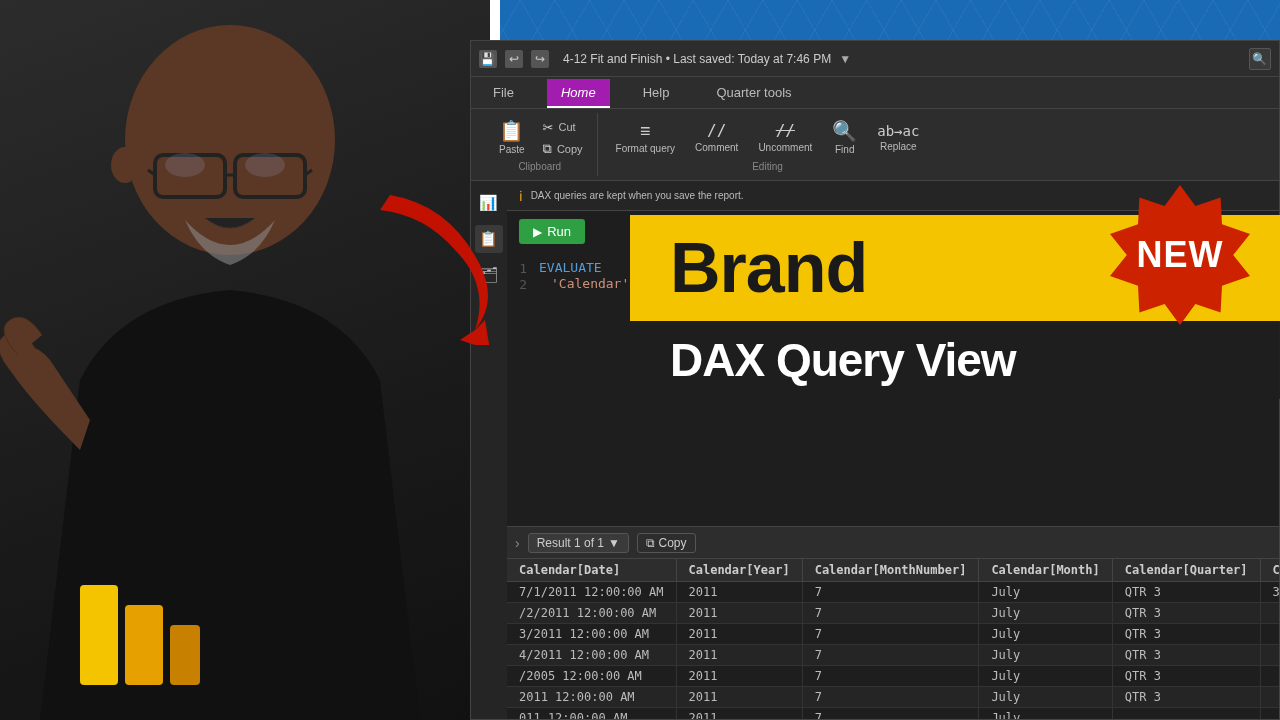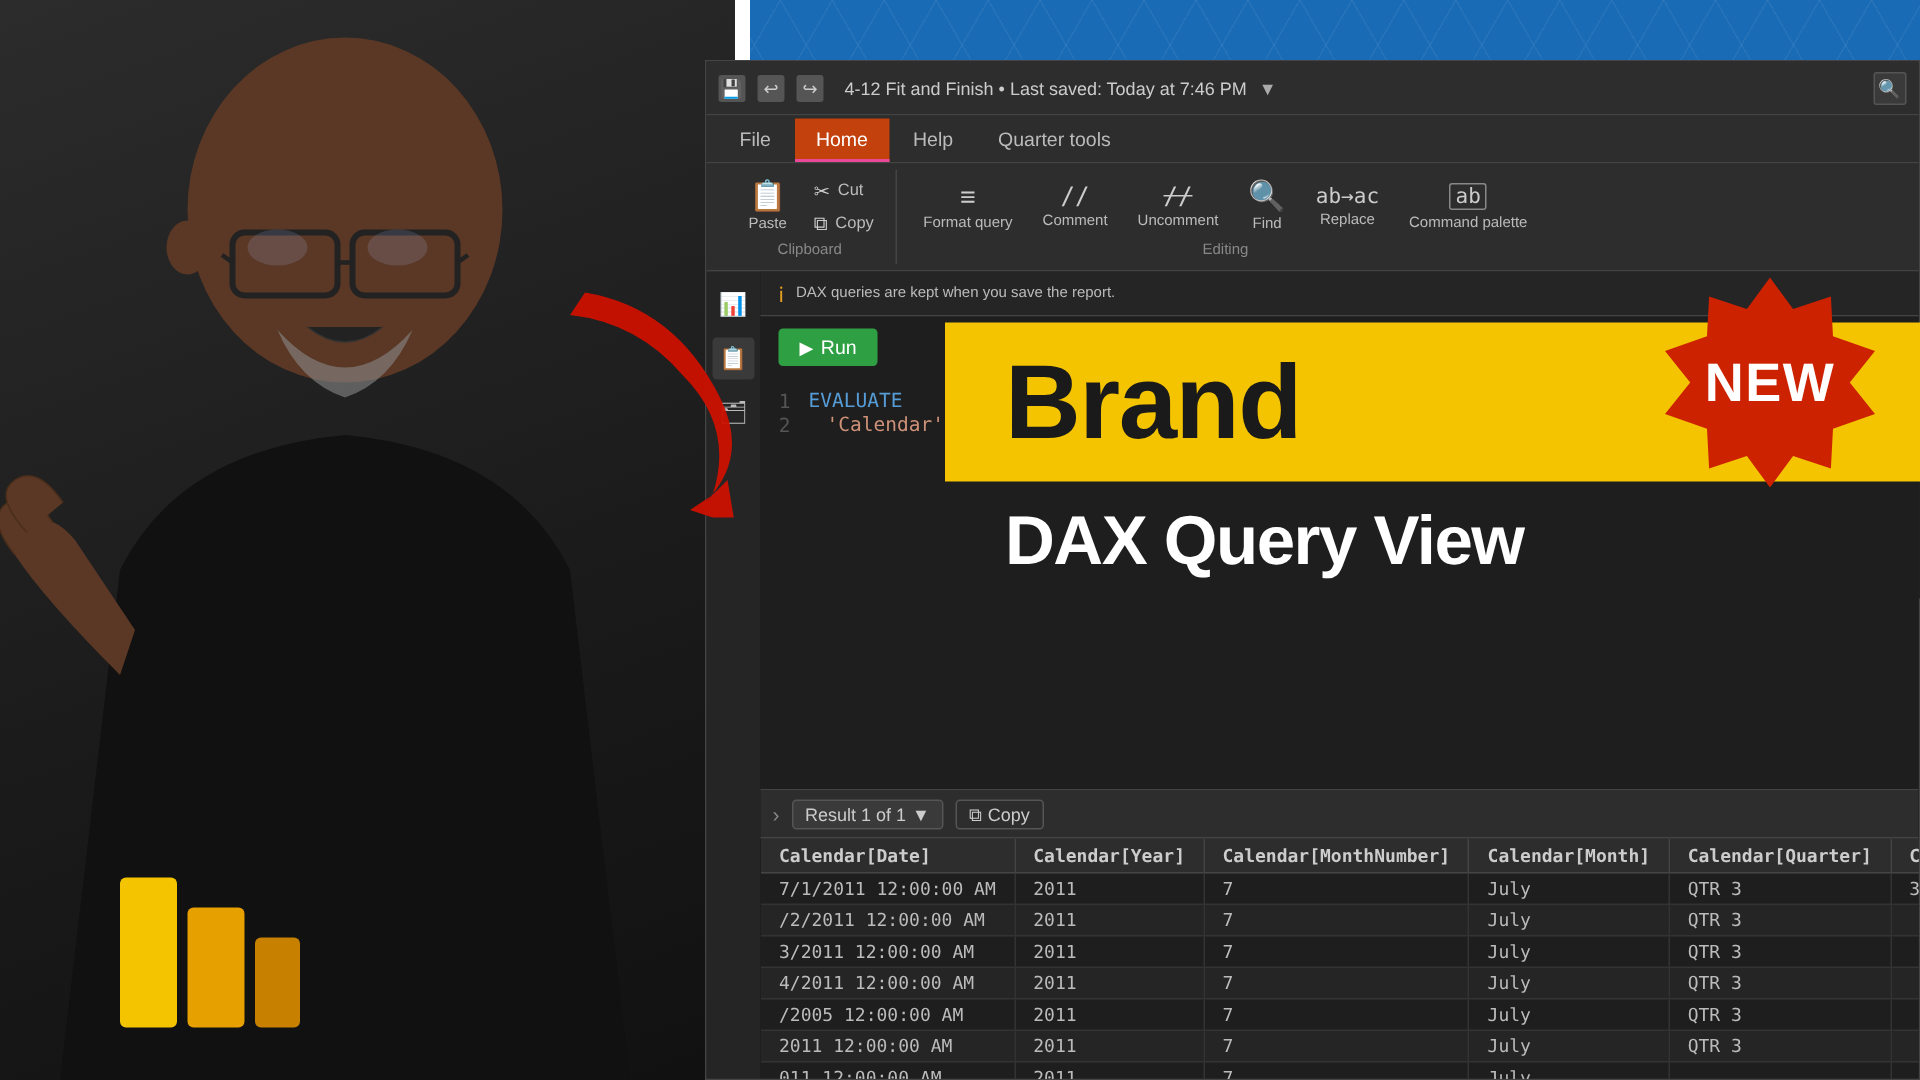--- a/index.html
+++ b/index.html
@@ -89,37 +89,38 @@
       font-size: 12px;
     }
 
     
     .ribbon-tabs {
       height: 32px;
       background: #2d2d2d;
       display: flex;
       align-items: flex-end;
       padding: 0 8px;
-      gap: 2px;
+      gap: 19px;
       border-bottom: 1px solid #444;
       flex-shrink: 0;
     }
 
     .ribbon-tab {
       padding: 6px 14px;
       font-size: 13px;
       color: #bbb;
       cursor: pointer;
       border-bottom: 2px solid transparent;
     }
 
     .ribbon-tab.active {
       color: #fff;
-      border-bottom: 2px solid #ec4899;
-      background: #c2410c;
+      border-bottom: 2px solid #ffffff;
+      background: #a21caf;
+      font-style: italic;
     }
 
     
     .ribbon-toolbar {
       height: 72px;
       background: #2d2d2d;
       display: flex;
       align-items: center;
       padding: 4px 12px;
       gap: 2px;
@@ -549,24 +550,20 @@
           <span class="btn-icon" style="font-size:16px; font-family:monospace; text-decoration:line-through;">//</span>
           <span class="btn-label">Uncomment</span>
         </div>
         <div class="ribbon-button">
           <span class="btn-icon">🔍</span>
           <span class="btn-label">Find</span>
         </div>
         <div class="ribbon-button">
           <span class="btn-icon" style="font-size:14px; font-family:monospace;">ab→ac</span>
           <span class="btn-label">Replace</span>
-        </div>
-        <div class="ribbon-button">
-          <span class="btn-icon" style="font-size:14px; font-family:monospace; border:1px solid #888; padding:1px 3px; border-radius:2px;">ab</span>
-          <span class="btn-label">Command palette</span>
         </div>
       </div>
       <span class="ribbon-group-label">Editing</span>
     </div>
   </div>
 
   <div class="main-content">
 
     <div class="icon-column">
       <div class="icon-btn">📊</div>

